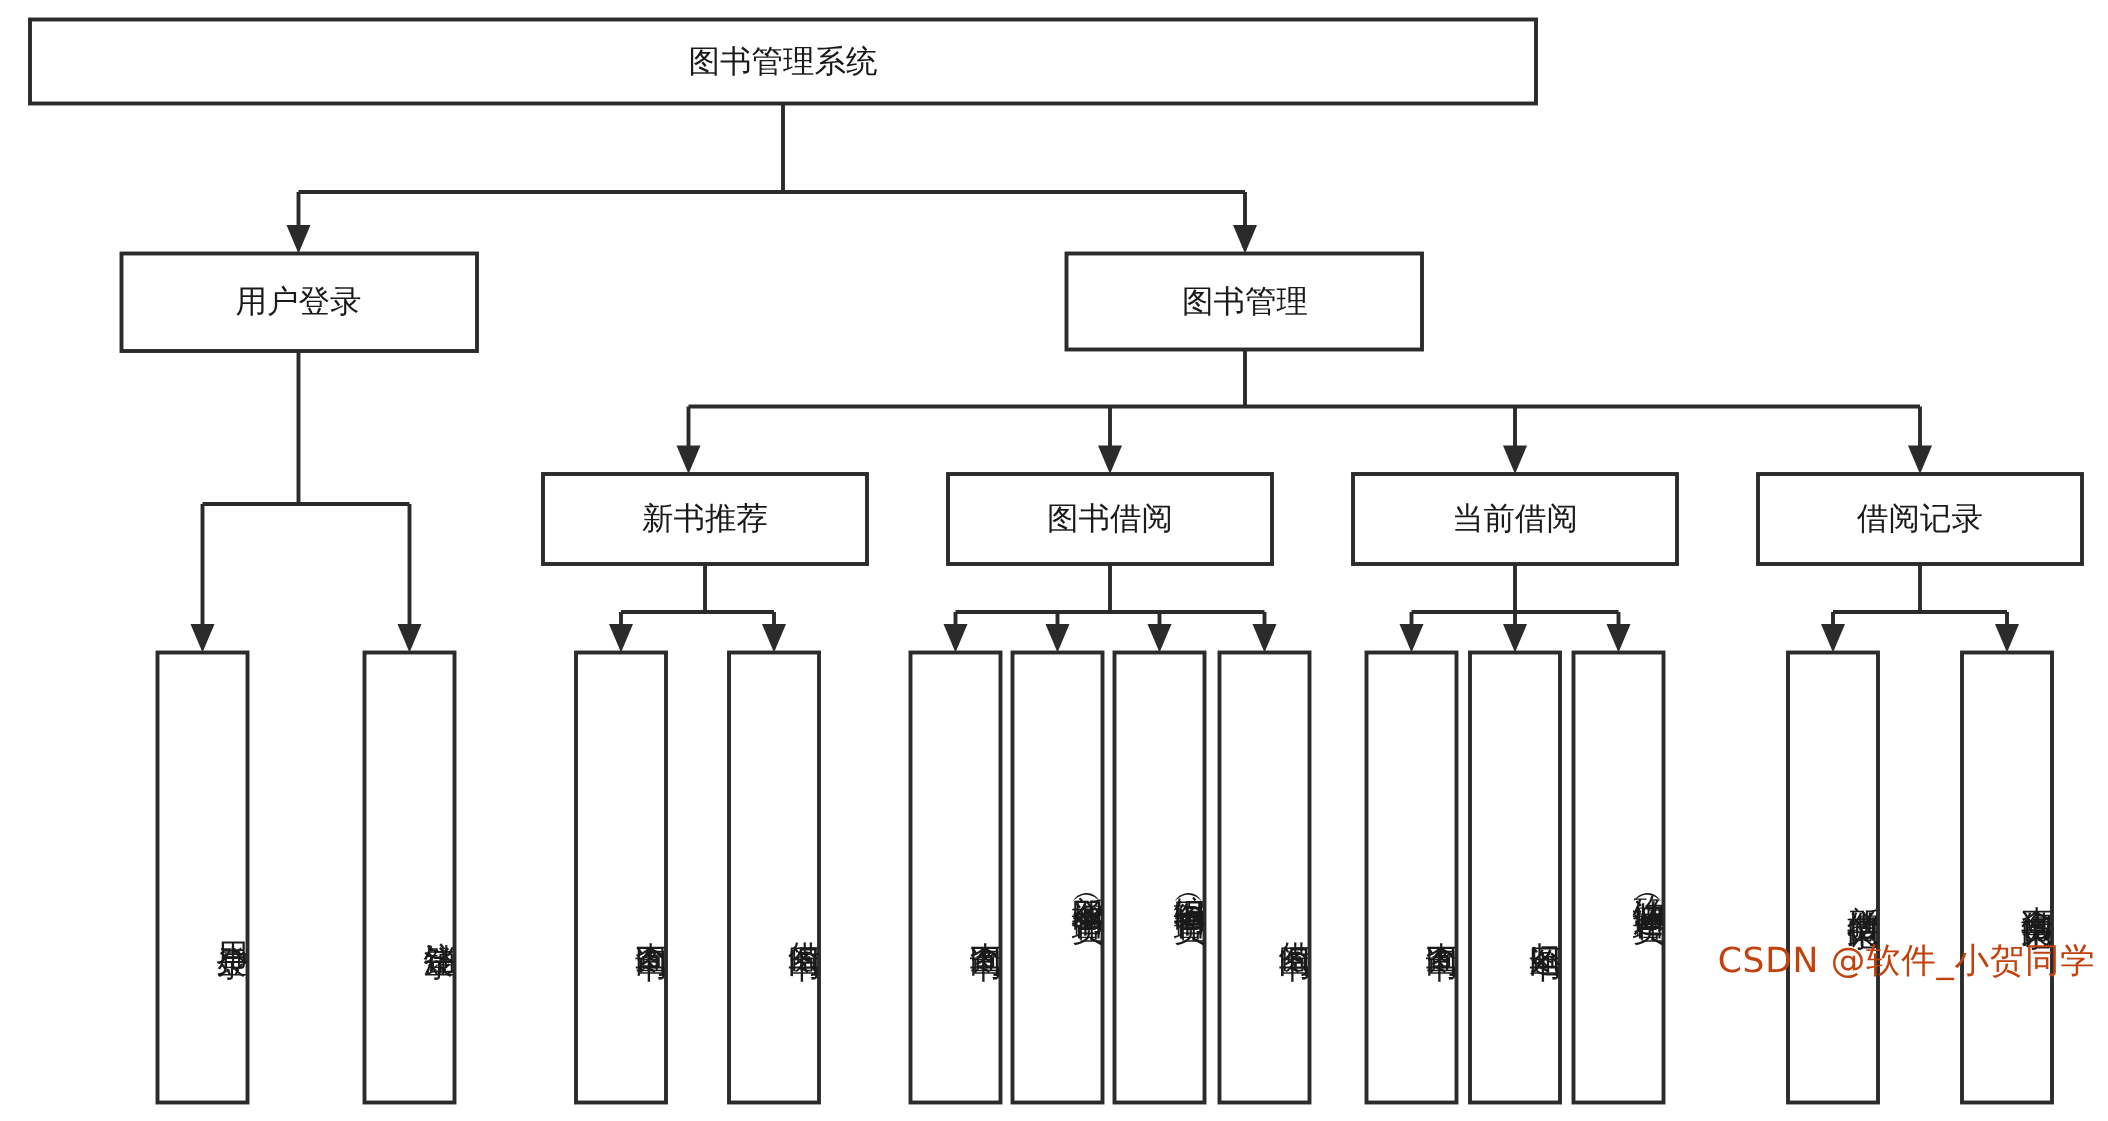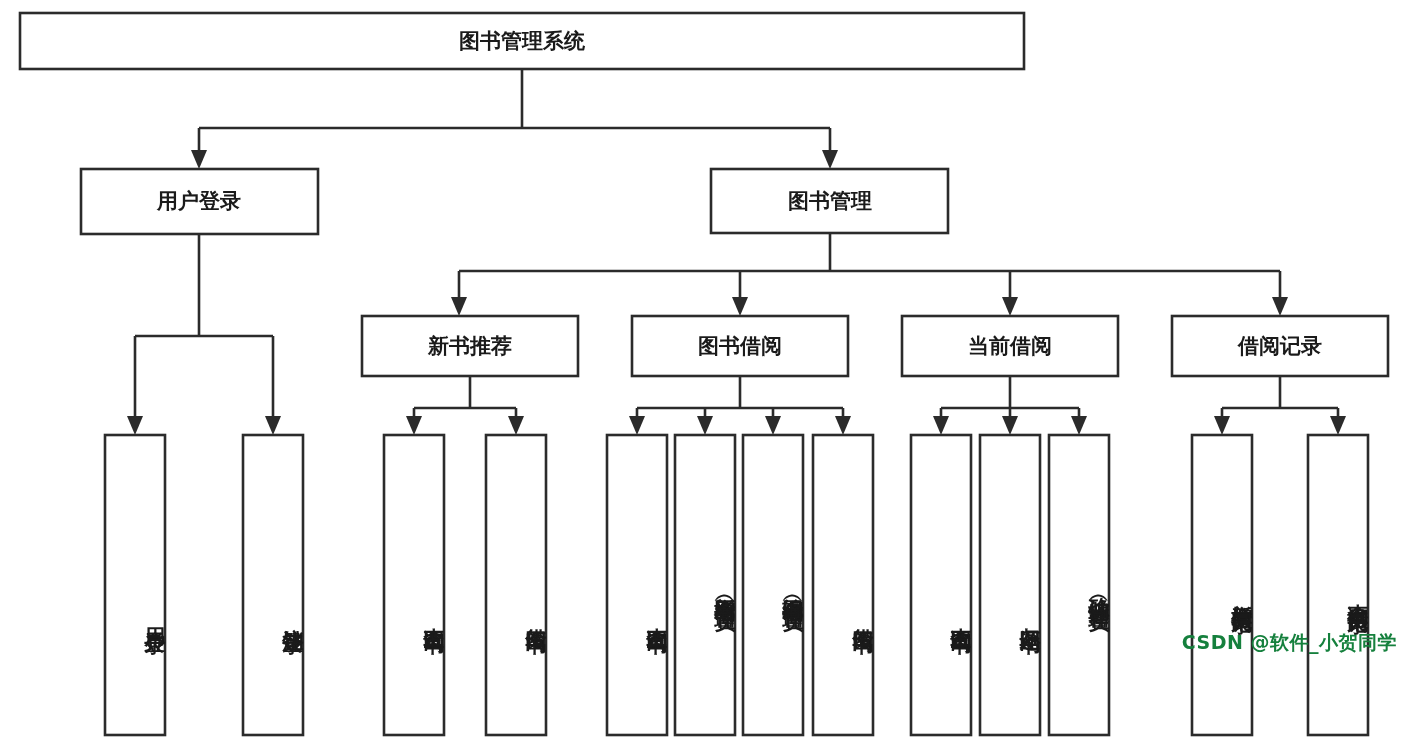--- a/index.html
+++ b/index.html
@@ -11,21 +11,20 @@
     width: 1405px;
     height: 747px;
     font-family: "DejaVu Sans", "Liberation Sans", sans-serif;
     overflow: hidden;
   }
   #diagram-root {
     position: relative;
     width: 1405px;
     height: 660px;
     background: #ffffff;
-    font-weight: bold;
   }
   svg#tree-svg {
     position: absolute;
     left: 0;
     top: 0;
     width: 1405px;
     height: 747px;
     display: block;
   }
   .node-box {
@@ -63,22 +62,22 @@
     pointer-events: none;
     display: flex;
     align-items: flex-start;
     justify-content: center;
   }
   #watermark {
     position: absolute;
     right: 8px;
     bottom: 4px;
     font-family: "DejaVu Sans", "Liberation Sans", sans-serif;
-    font-size: 19px;
-    color: #15803d;
+    font-size: 23px;
+    color: #c2410c;
     white-space: nowrap;
     letter-spacing: 0.5px;
   }
 </style>
 </head>
 <body>
 
 <div id="diagram-root">
 
   <svg id="tree-svg" viewBox="0 0 1405 747">

